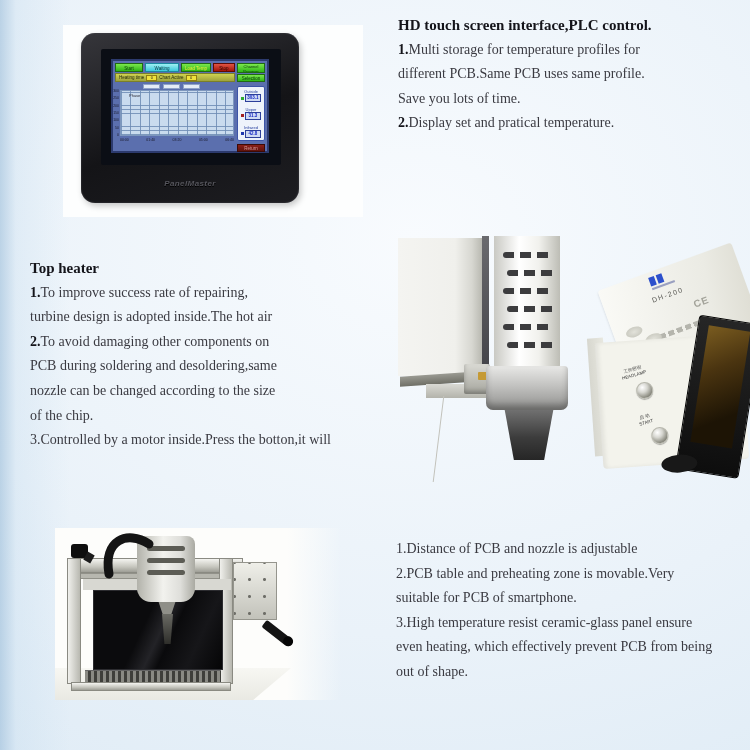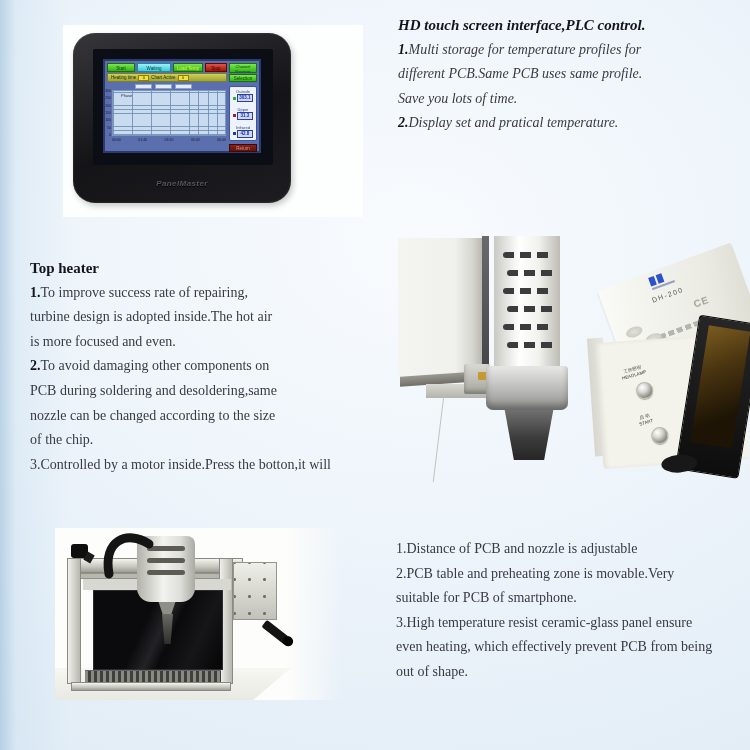--- a/index.html
+++ b/index.html
@@ -10,27 +10,27 @@
     background:
       linear-gradient(90deg, rgba(148,184,214,.55) 0px, rgba(190,216,236,.28) 16px, rgba(255,255,255,0) 70px),
       radial-gradient(130% 105% at 55% 32%, #f8fbfe 0%, #eaf2f9 50%, #d9e8f4 100%);
   }
 
   
   .tb{ position:absolute; font-size:14px; line-height:24.6px; color:#3a3a41; white-space:nowrap; }
   .tb p{ margin:0; }
   .tb .title{ font-weight:bold; font-size:15px; color:#14141a; }
   .tb b{ font-weight:bold; color:#14141a; }
-  .tb-hd{ left:398px; top:13px;font-style:italic; }
+  .tb-hd{ left:398px; top:13px; }
   .tb-heater{ left:30px; top:256px; }
   .tb-pcb{ left:396px; top:537px; }
 
   
   .p1{ position:absolute; left:63px; top:25px; width:300px; height:192px; background:#fdfefe; }
-  .device{ position:absolute; left:10px; top:8px; width:218px; height:170px; border-radius:22px;
+  .device{ position:absolute; left:18px; top:8px; width:218px; height:170px; border-radius:14px;
     background:linear-gradient(160deg,#36363b 0%,#141417 55%,#1d1d21 100%);
     box-shadow:2px 3px 6px rgba(0,0,0,.22), inset 0 0 2px #4a4a50; }
   .glass{ position:absolute; left:20px; top:16px; width:180px; height:116px; background:#0b0e15; border-radius:2px; }
   .tscreen{ position:absolute; left:30px; top:26px; width:158px; height:94px;
     background:#5b6fae; border:2px solid #2c3a6e; font-family:"Liberation Sans",sans-serif; }
   .sb{ position:absolute; top:2px; height:9px; line-height:9px; text-align:center;
        font-size:4.5px; color:#0b3a0b; border:1px solid #1f6b12;
        background:linear-gradient(#7be84e,#2fb515); overflow:hidden; }
   .b-start{ left:2px; width:28px; }
   .b-wait{ left:32px; width:34px; background:linear-gradient(#9ef0f2,#3cc9dd); border-color:#1a8aa0; color:#06333d; }
@@ -274,21 +274,20 @@
     <p><b>1.</b><span>Multi storage for temperature profiles for</span></p>
     <p><b></b><span>different PCB.Same PCB uses same profile.</span></p>
     <p><b></b><span>Save you lots of time.</span></p>
     <p><b>2.</b><span>Display set and pratical temperature.</span></p>
   </div>
 
   <div class="tb tb-heater">
     <p class="title">Top heater</p>
     <p><b>1.</b><span>To improve success rate of repairing,</span></p>
     <p><b></b><span>turbine design is adopted inside.The hot air</span></p>
-    <p><b></b><span>is more focused and even.</span></p>
     <p><b>2.</b><span>To avoid damaging other components on</span></p>
     <p><b></b><span>PCB during soldering and desoldering,same</span></p>
     <p><b></b><span>nozzle can be changed according to the size</span></p>
     <p><b></b><span>of the chip.</span></p>
     <p><b></b><span>3.Controlled by a motor inside.Press the botton,it will</span></p>
   </div>
 
   <div class="p2">
     <div class="arm"></div>
     <div class="slotgap"></div>

